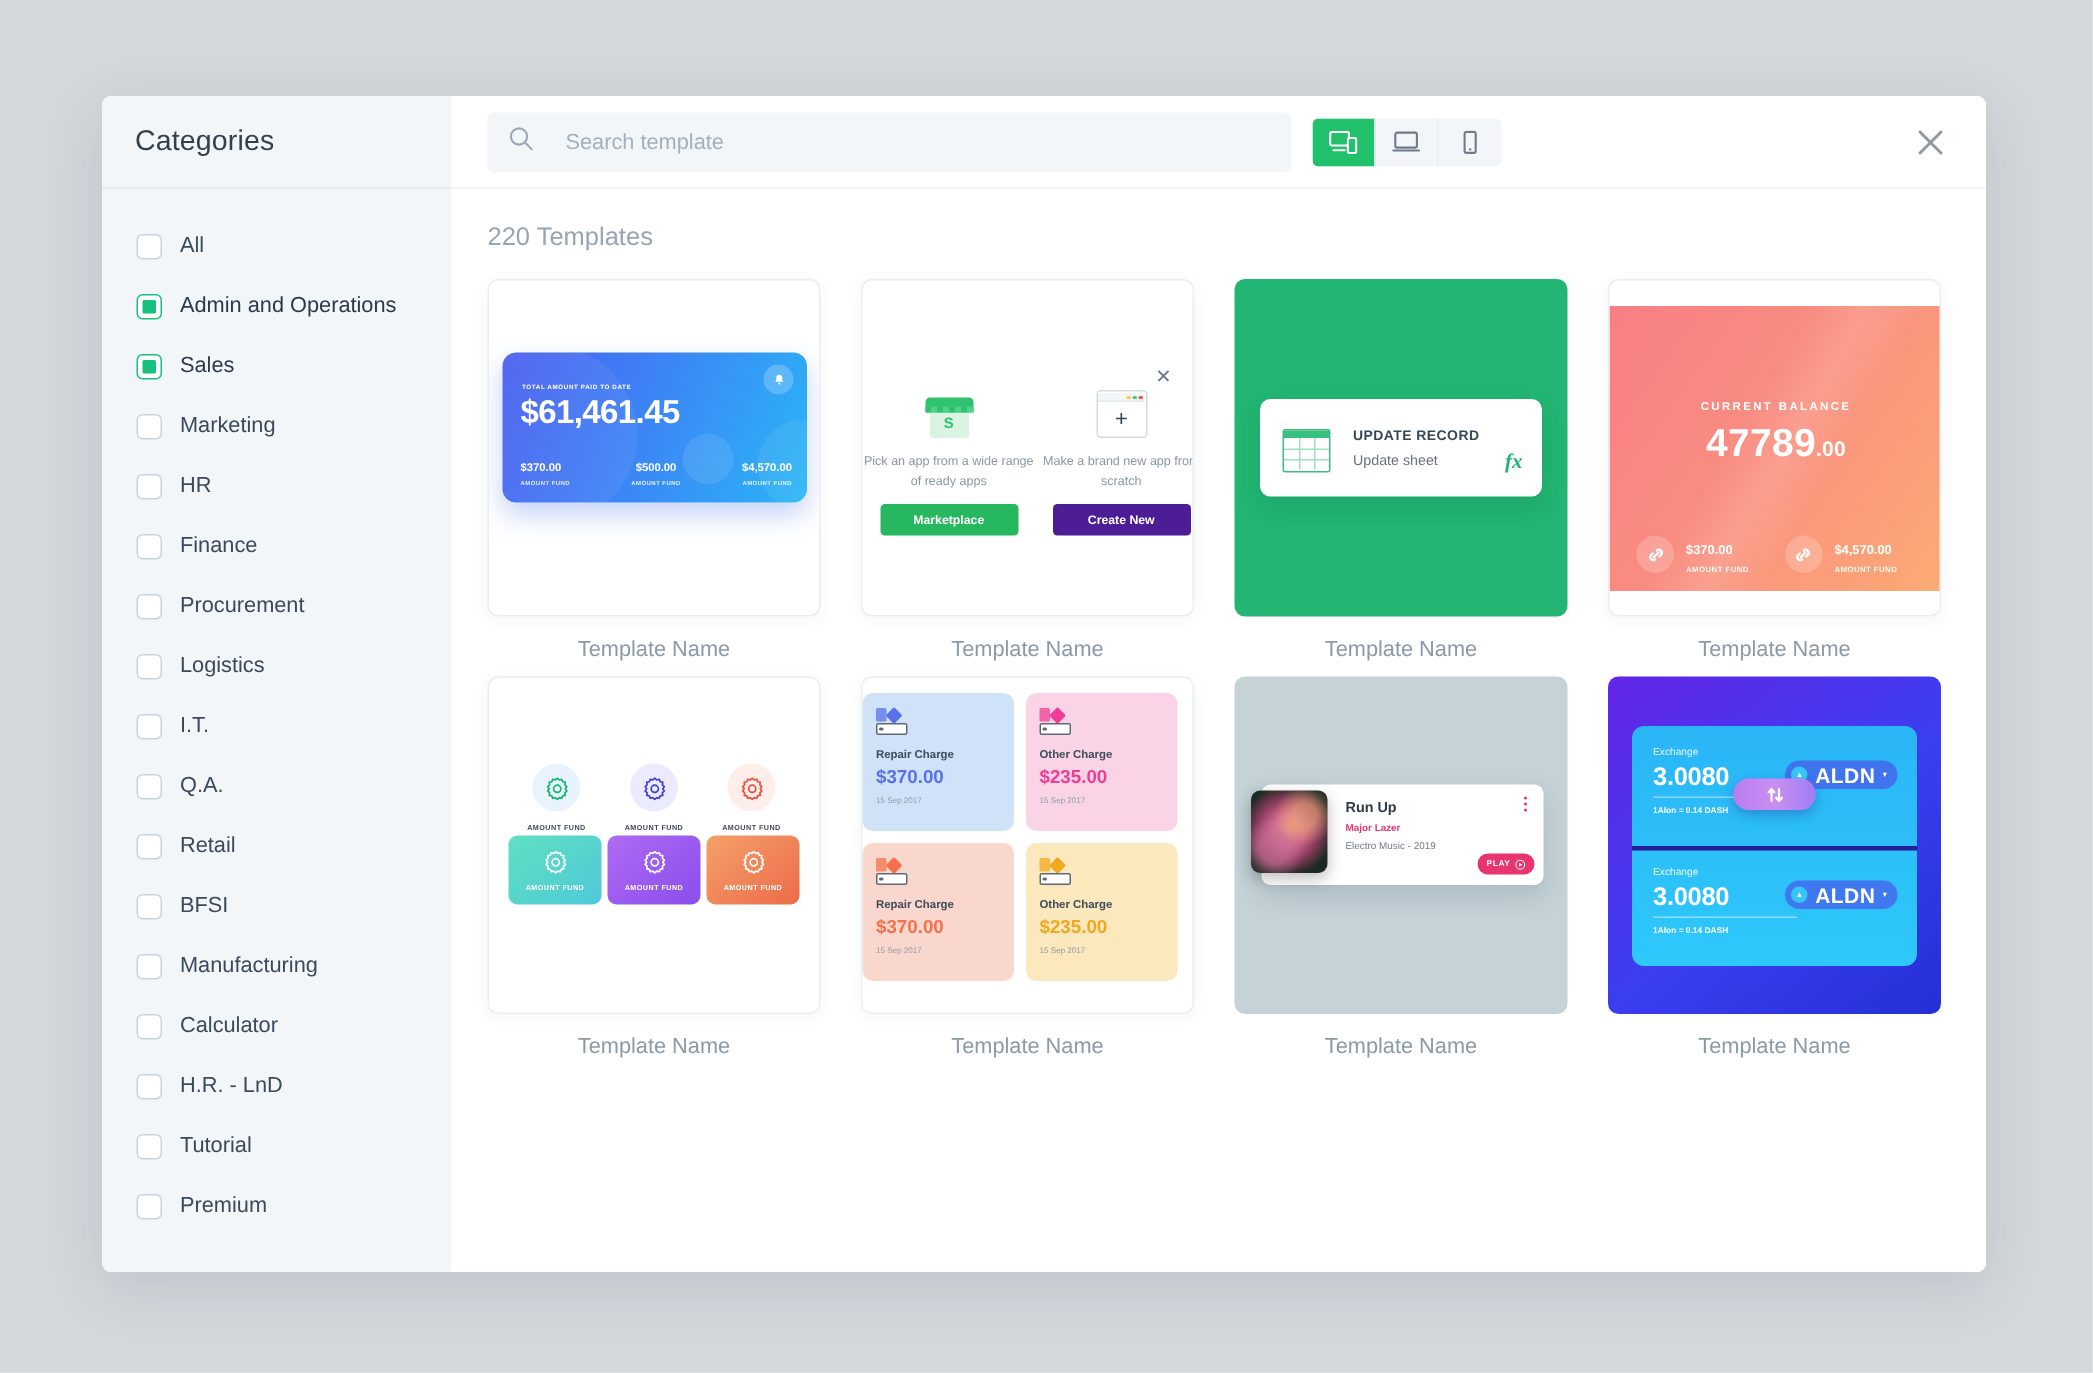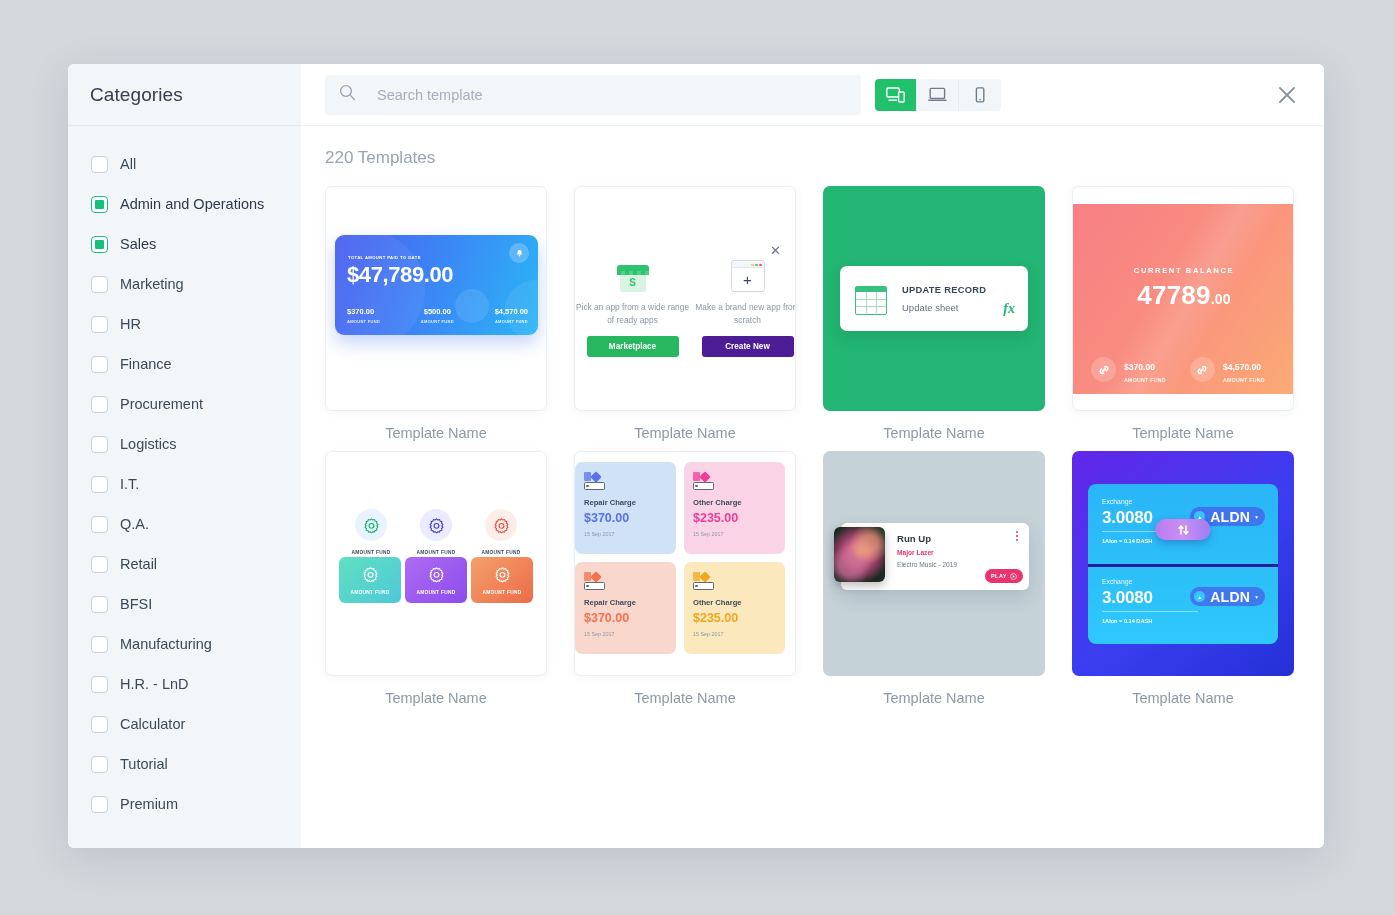--- a/index.html
+++ b/index.html
@@ -390,25 +390,25 @@
         <div class="cat-item">
           <span class="cbox"></span>
           <span class="cat-label">BFSI</span>
         </div>
         <div class="cat-item">
           <span class="cbox"></span>
           <span class="cat-label">Manufacturing</span>
         </div>
         <div class="cat-item">
           <span class="cbox"></span>
+          <span class="cat-label">Calculator</span>
+        </div>
+        <div class="cat-item">
+          <span class="cbox"></span>
           <span class="cat-label">H.R. - LnD</span>
-        </div>
-        <div class="cat-item">
-          <span class="cbox"></span>
-          <span class="cat-label">Calculator</span>
         </div>
         <div class="cat-item">
           <span class="cbox"></span>
           <span class="cat-label">Tutorial</span>
         </div>
         <div class="cat-item">
           <span class="cbox"></span>
           <span class="cat-label">Premium</span>
         </div>
       </div>
@@ -467,21 +467,21 @@
               <div class="c1-blob1"></div>
               <div class="c1-blob2"></div>
               <div class="c1-blob3"></div>
               <div class="c1-bell">
                 <svg width="9" height="9" viewBox="0 0 10 10" fill="#fff">
                   <path d="M5 1a2.2 2.2 0 0 0-2.2 2.2v1.6L2 6.2h6l-.8-1.4V3.2A2.2 2.2 0 0 0 5 1z"></path>
                   <circle cx="5" cy="7.4" r="0.8"></circle>
                 </svg>
               </div>
               <div class="c1-lbl">TOTAL AMOUNT PAID TO DATE</div>
-              <div class="c1-amt">$47,789.00</div>
+              <div class="c1-amt">$61,461.45</div>
               <div class="c1-row" id="c1-stats">
                   <div class="c1-col">
                     <div class="c1-sub">$370.00</div>
                     <div class="c1-cap">AMOUNT FUND</div>
                   </div>
                   <div class="c1-col">
                     <div class="c1-sub">$500.00</div>
                     <div class="c1-cap">AMOUNT FUND</div>
                   </div>
                   <div class="c1-col">

